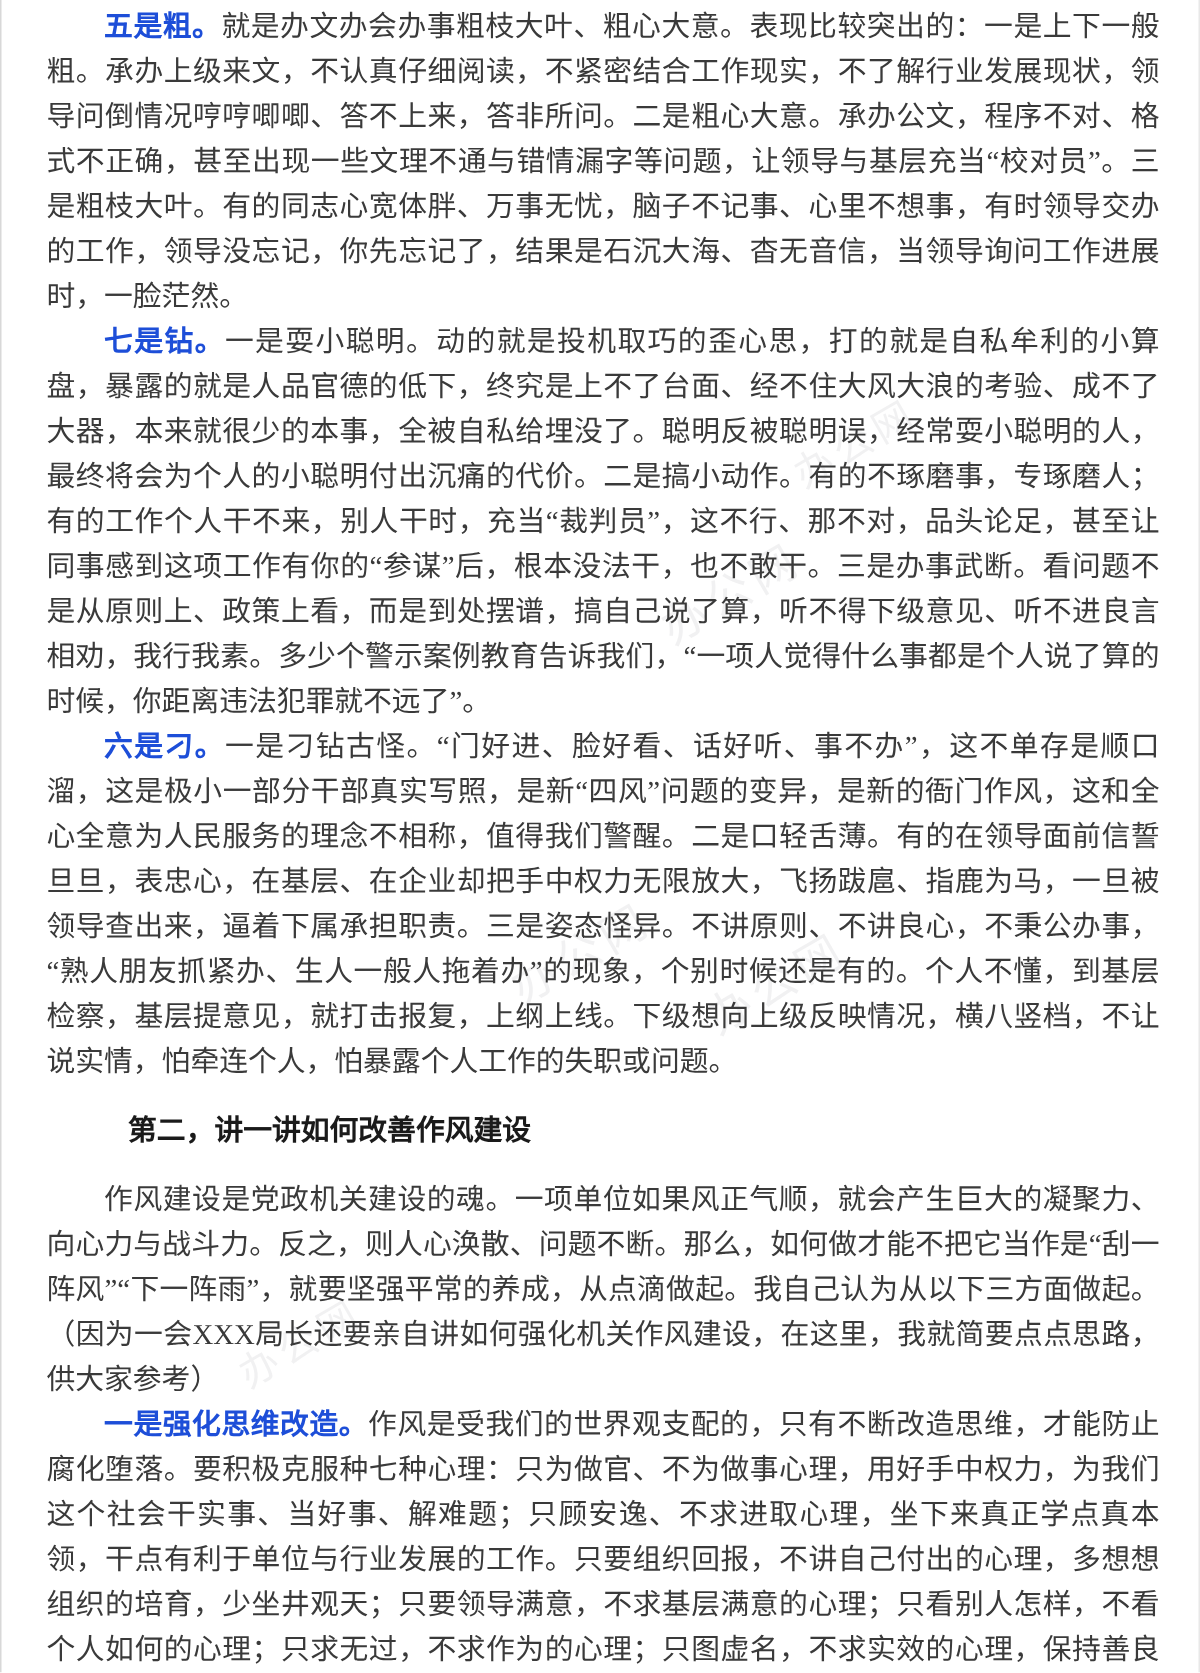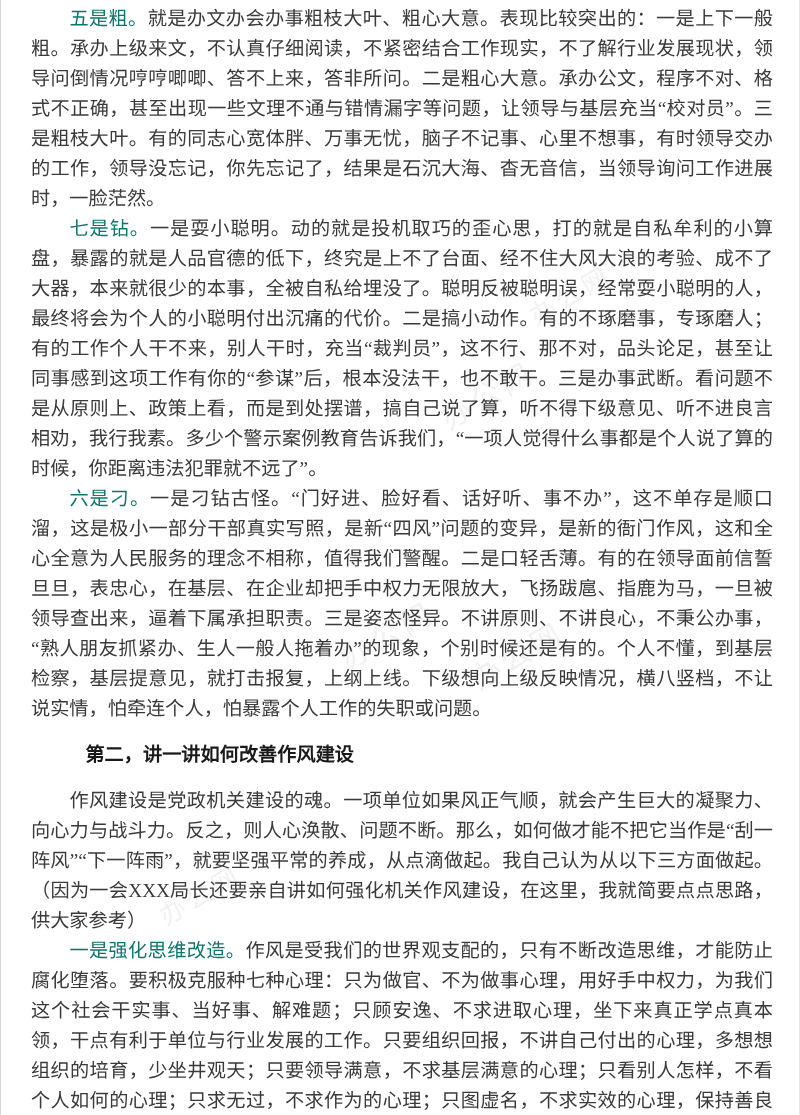--- a/index.html
+++ b/index.html
@@ -63,22 +63,22 @@
     text-align: justify;
     text-justify: inter-ideograph;
     text-indent: 2em;
     font-weight: 400;
   }
 
   
   .block + .block { margin-top: 0px; }
 
   .lead {
-    font-weight: normal;
-    color: #0f766e;
+    font-weight: bold;
+    color: #1d4ed8;
   }
 
   h2.heading {
     margin: 16px;
     font-size: 19.2px;
     line-height: 30px;
     font-weight: bold;
     color: #1a1a1a;
     text-indent: 2em;
     text-align: left;

